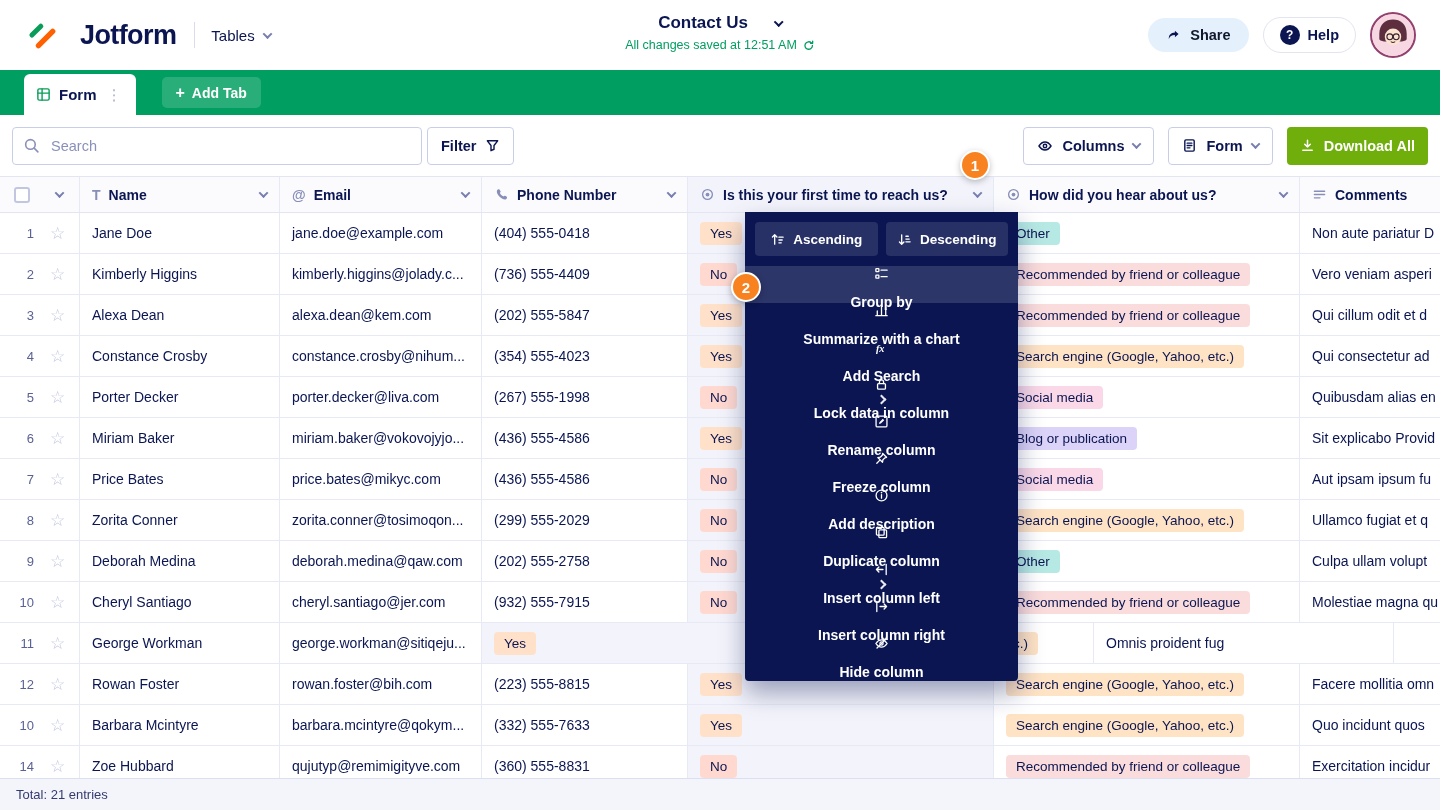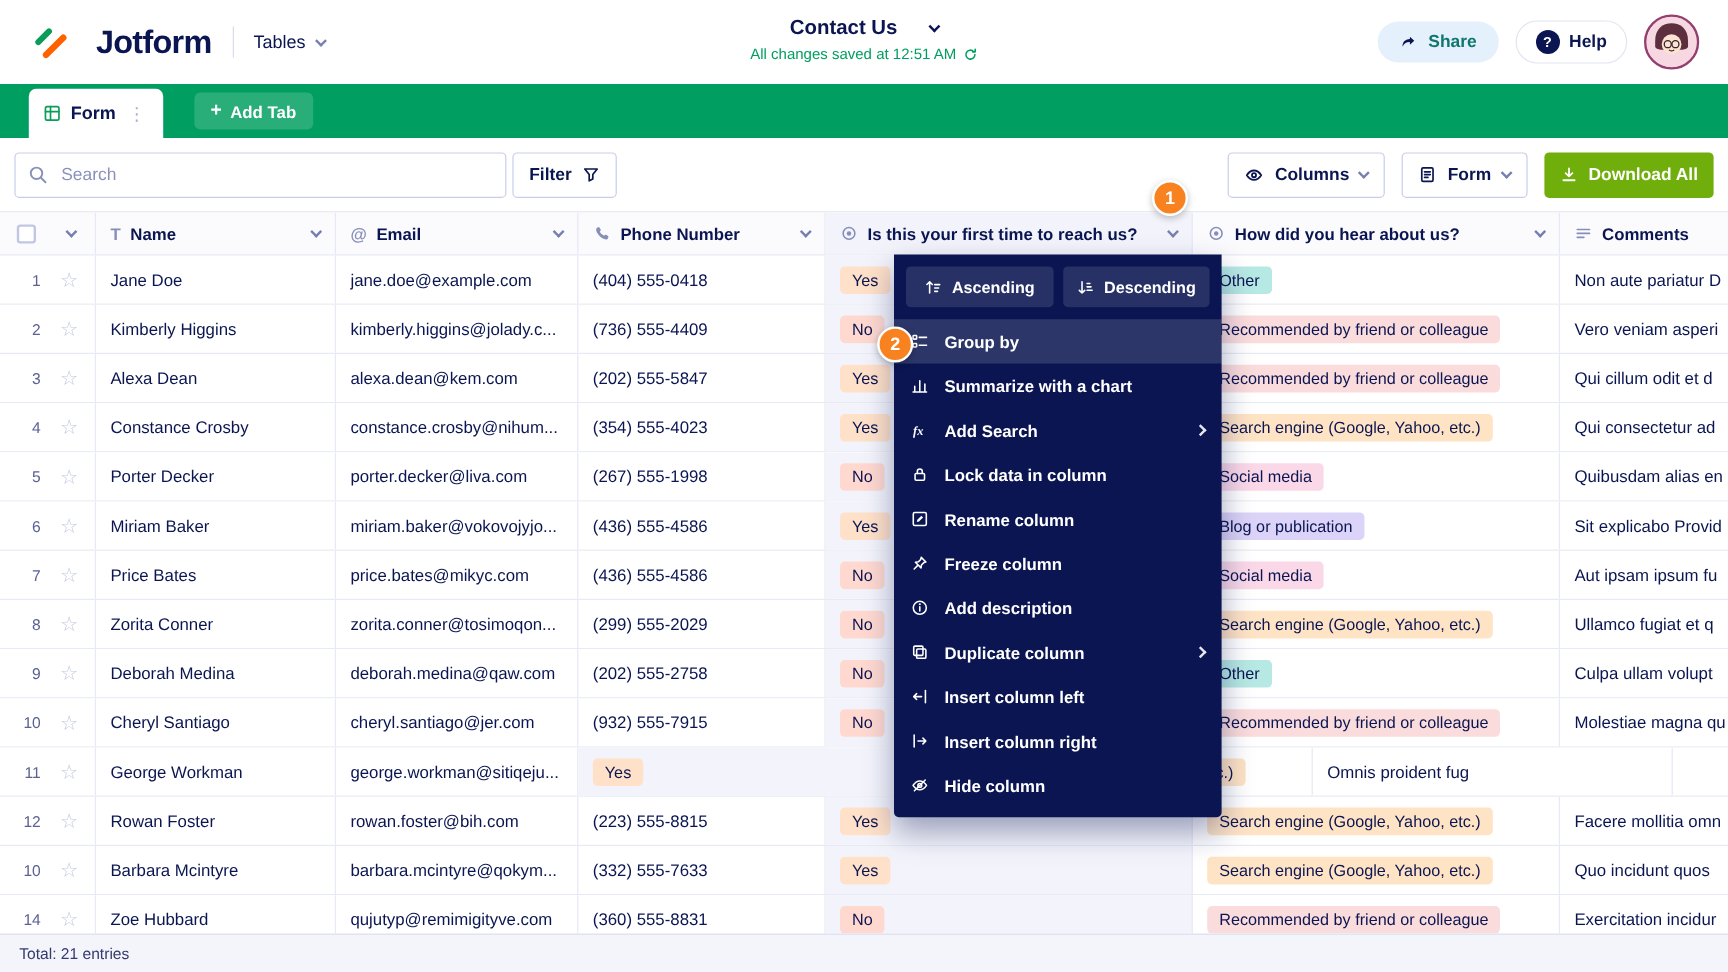--- a/index.html
+++ b/index.html
@@ -13,21 +13,21 @@
   
   .topbar { height:70px; display:flex; align-items:center; padding:0 24px; background:#fff; position:relative; z-index:8; }
   .brand { display:flex; align-items:center; gap:20px; }
   .brand-name { font-size:27px; font-weight:800; color:#0A1551; letter-spacing:-0.6px; }
   .top-divider { width:1px; height:26px; background:#D9DCEE; margin:0 16px 0 18px; }
   .tables-switch { display:flex; align-items:center; gap:9px; font-size:15px; color:#0A1551; background:none; border:none; cursor:pointer; }
   .top-center { position:absolute; left:50%; top:13px; transform:translateX(-50%); text-align:center; }
   .doc-title { font-size:17px; font-weight:700; color:#0A1551; display:flex; align-items:center; gap:27px; justify-content:center; cursor:pointer; }
   .autosave { margin-top:5px; font-size:12.5px; color:#009E60; display:flex; align-items:center; gap:5px; justify-content:center; }
   .top-right { margin-left:auto; display:flex; align-items:center; gap:14px; }
-  .share-btn { display:flex; gap:9px; align-items:center; background:#E4F1FC; border:none; border-radius:19px; padding:9px 18px; font-size:14.5px; font-weight:700; color:#0f766e; cursor:pointer; }
+  .share-btn { display:flex; gap:9px; align-items:center; background:#E4F1FC; border:none; border-radius:19px; padding:9px 18px; font-size:14.5px; font-weight:700; color:#0f172a; cursor:pointer; }
   .help-btn { display:flex; gap:8px; align-items:center; background:#fff; border:1px solid #E2E4F0; border-radius:19px; padding:7px 16px; font-size:14.5px; font-weight:700; color:#0A1551; cursor:pointer; }
   .help-q { width:20px; height:20px; border-radius:50%; background:#0A1551; color:#fff; font-size:12px; font-weight:700; display:flex; align-items:center; justify-content:center; }
   .avatar { width:46px; height:46px; border-radius:50%; border:2px solid #93406F; overflow:hidden; cursor:pointer; background:#F6D7E2; }
 
   
   .tabbar { height:45px; background:#009E60; display:flex; align-items:flex-end; padding:0 0 0 24px; position:relative; z-index:7; }
   .form-tab { height:41px; background:#fff; border-radius:6px 6px 0 0; display:flex; align-items:center; gap:8px; padding:0 12px; cursor:pointer; }
   .form-tab-label { font-size:15px; font-weight:700; color:#0A1551; }
   .tab-dots { color:#A9AECB; font-size:15px; padding:0 2px; cursor:pointer; }
   .grid-icon { color:#0A9D5A; display:flex; }
@@ -70,21 +70,21 @@
 
   
   .footerbar { position:absolute; left:0; right:0; bottom:0; height:32px; background:#F4F5FB; border-top:1px solid #DCDFF0; display:flex; align-items:center; padding:0 16px; font-size:13px; color:#343B6E; z-index:12; }
   .feedback-btn { position:absolute; right:22px; bottom:0; height:30px; display:flex; align-items:center; gap:8px; background:#0A1551; color:#fff; border:none; border-radius:4px 4px 0 0; padding:0 14px; font-size:13.5px; font-weight:700; cursor:pointer; }
   .feedback-btn .tb-ic { color:#fff; }
 
   
   .col-menu { position:absolute; left:745px; top:212px; width:273px; background:#0A1551; border-radius:0 0 4px 4px; box-shadow:0 12px 26px rgba(10,21,81,.38); z-index:20; padding:10px 0 8px; }
   .sort-row { display:flex; gap:8px; padding:0 10px 10px; }
   .sort-btn { flex:1; height:34px; display:flex; align-items:center; justify-content:center; gap:8px; background:rgba(255,255,255,.12); border:none; border-radius:4px; color:#fff; font-size:13.5px; font-weight:700; cursor:pointer; }
-  .menu-item { height:37px; display:flex; align-items:center; gap:12px; padding:0 14px; color:#fff; font-size:14px; font-weight:600; cursor:pointer; }
+  .menu-item { height:37px; display:flex; align-items:center; gap:12px; padding:0 14px; color:#fff; font-size:14px; font-weight:600; cursor:pointer;flex-direction:column; }
   .menu-item.hl { background:rgba(255,255,255,.14); }
   .mi-icon { width:16px; height:16px; flex:none; display:flex; color:#fff; }
   .mi-label { flex:1; }
   .mi-chev { color:#fff; opacity:.9; }
   .sort-ic { display:flex; color:#fff; }
 
   
   .step-badge { position:absolute; width:30px; height:30px; border-radius:50%; background:#F8821F; border:2px solid #fff; color:#fff; font-weight:700; font-size:15px; display:flex; align-items:center; justify-content:center; z-index:30; box-shadow:0 2px 6px rgba(0,0,0,.25); }
   #step1 { left:960px; top:150px; }
   #step2 { left:731px; top:272px; }

